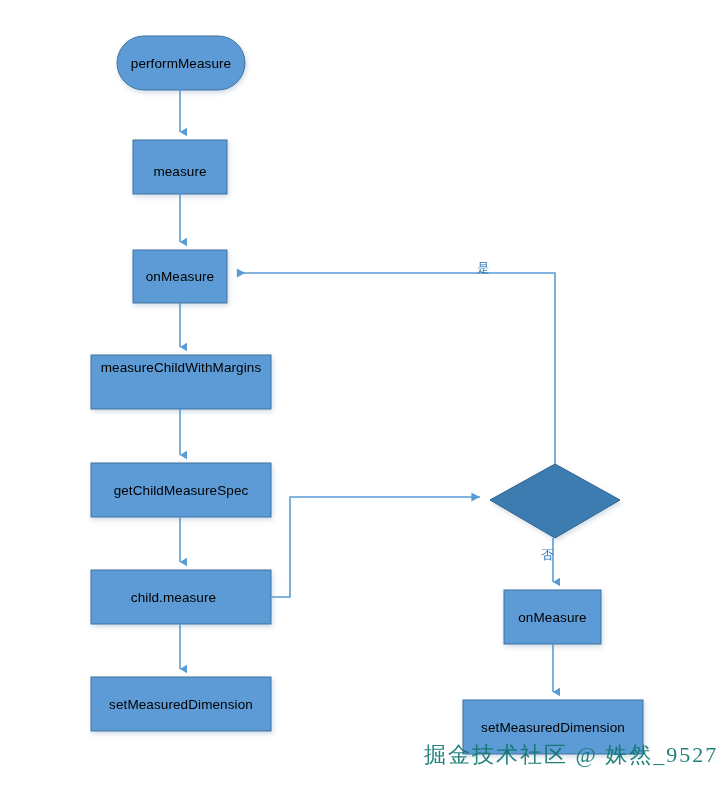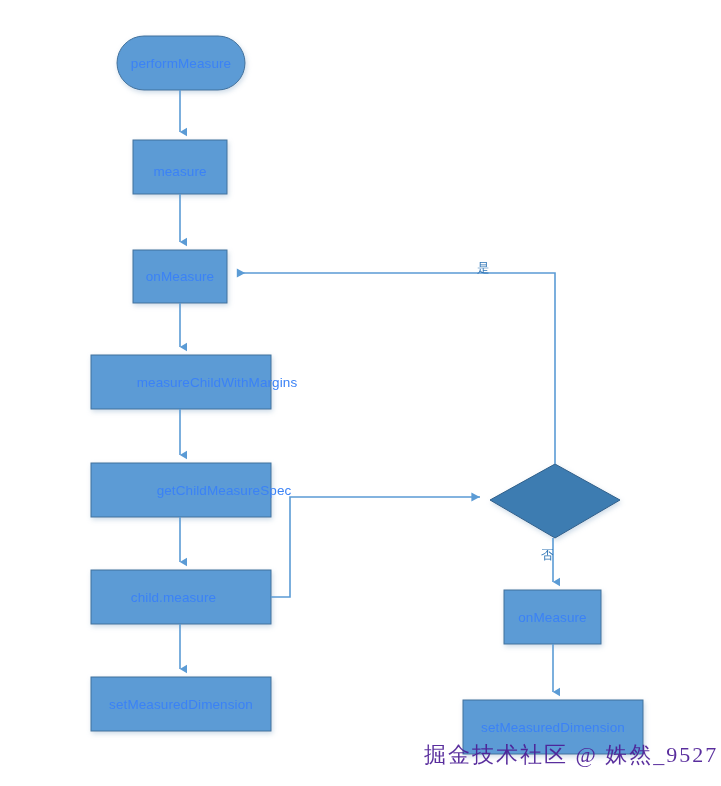--- a/index.html
+++ b/index.html
@@ -20,38 +20,38 @@
     left: 0;
     top: 0;
     width: 721px;
     height: 786px;
   }
   .node-label {
     position: absolute;
     display: flex;
     align-items: center;
     justify-content: center;
-    color: #3b82f6;
+    color: #000000;
     font-size: 13.5px;
     font-family: "Liberation Sans", sans-serif;
     letter-spacing: 0.1px;
     text-align: center;
     pointer-events: none;
     white-space: nowrap;
   }
   .edge-label {
     position: absolute;
     color: #2E74B5;
     font-size: 12.5px;
     font-family: "Liberation Sans", sans-serif;
     white-space: nowrap;
   }
   .watermark {
     position: absolute;
-    color: #4c1d95;
+    color: #0f766e;
     font-size: 22px;
     font-family: "Liberation Serif", serif;
     letter-spacing: 2px;
     white-space: nowrap;
     opacity: 0.92;
   }
 </style>
 </head>
 <body>
 
@@ -99,23 +99,23 @@
       <path d="M553 644 L553 692" marker-end="url(#arrow-down)"></path>
     </g>
   </svg>
 
   <div class="node-label" style="left:117px; top:36px; width:128px; height:54px;">performMeasure</div>
 
   <div class="node-label" style="left:133px; top:140px; width:94px; height:62px;">measure</div>
 
   <div class="node-label" style="left:133px; top:250px; width:94px; height:53px;">onMeasure</div>
 
-  <div class="node-label" style="left:91px; top:355px; width:180px; height:54px;margin-left:36px;">measureChildWithMargins</div>
+  <div class="node-label" style="left:91px; top:340px; width:180px; height:54px;">measureChildWithMargins</div>
 
-  <div class="node-label" style="left:91px; top:463px; width:180px; height:54px;padding-left:43px;">getChildMeasureSpec</div>
+  <div class="node-label" style="left:91px; top:463px; width:180px; height:54px;">getChildMeasureSpec</div>
 
   <div class="node-label" style="left:91px; top:570px; width:165px; height:54px;border-radius:17px;">child.measure</div>
 
   <div class="node-label" style="left:91px; top:677px; width:180px; height:54px;">setMeasuredDimension</div>
 
 
   <div class="node-label" style="left:504px; top:590px; width:97px; height:54px;">onMeasure</div>
 
   <div class="node-label" style="left:463px; top:700px; width:180px; height:54px;">setMeasuredDimension</div>
 

